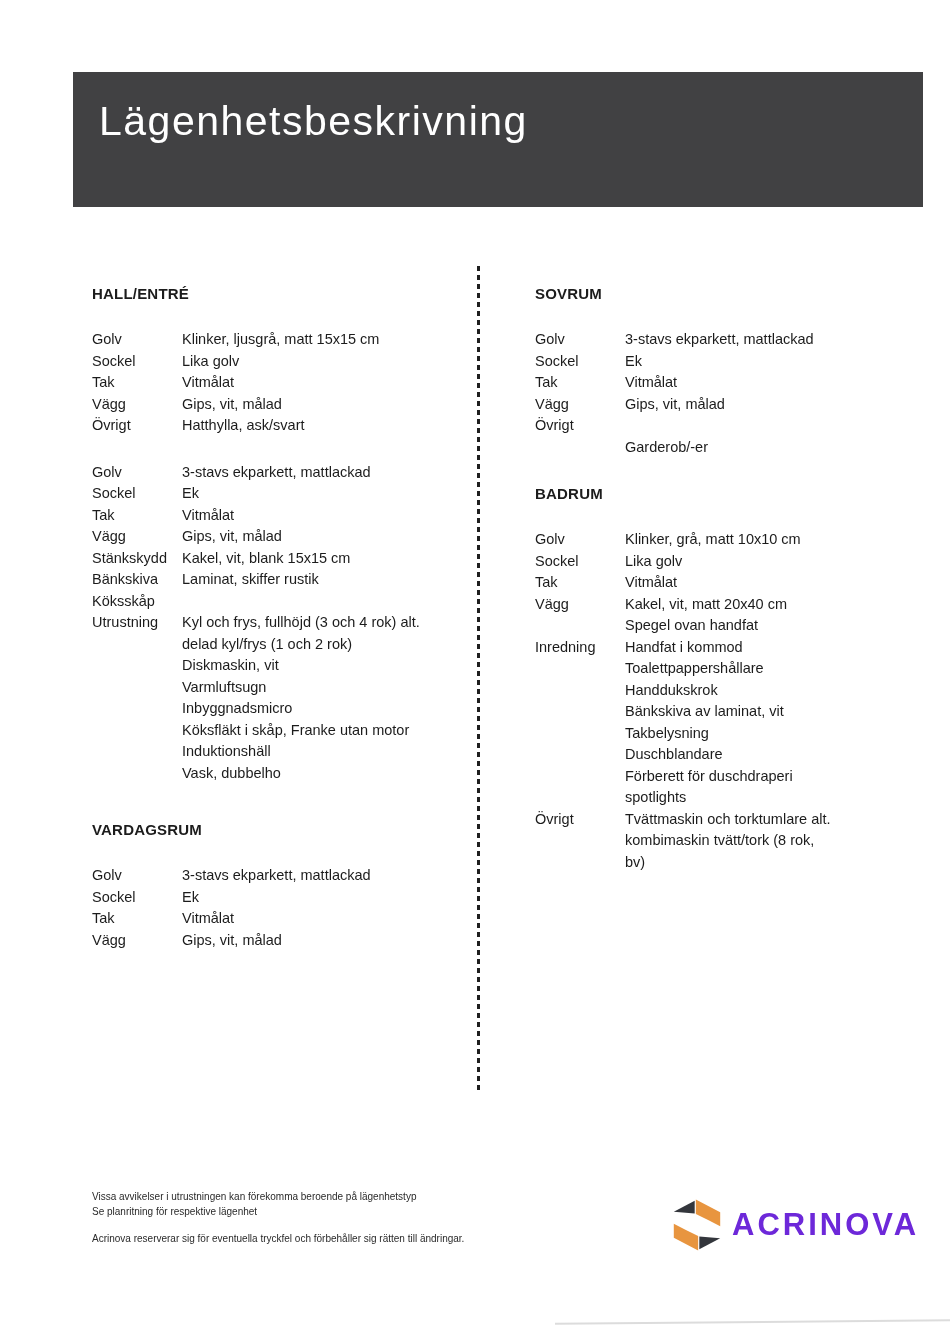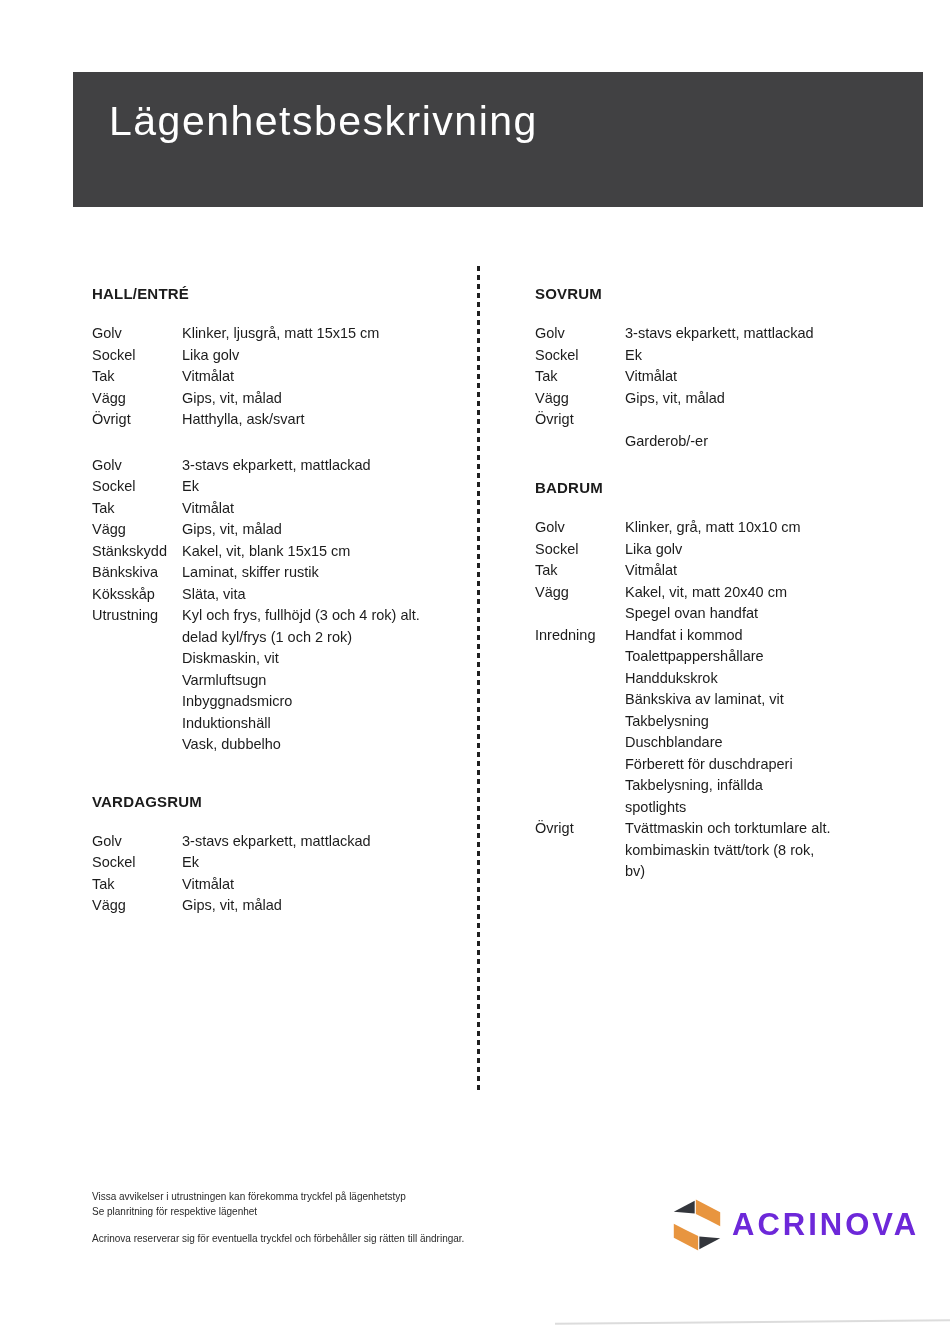--- a/index.html
+++ b/index.html
@@ -18,21 +18,21 @@
 
   
   .banner {
     position: absolute;
     left: 73px; top: 72px;
     width: 850px; height: 135px;
     background: #414143;
   }
   .banner h1 {
     margin: 0;
-    padding: 26px 0 0 36px;
+    padding: 26px 0 0 26px;
     font-size: 41px;
     font-weight: 300;
     letter-spacing: 1.5px;
     color: #ffffff;
   }
 
   
   .col { position: absolute; top: 284px; }
   .col-left  { left: 92px;  width: 378px; }
   .col-right { left: 535px; width: 392px; }
@@ -45,21 +45,21 @@
   }
 
   .room-heading {
     margin: 0;
     font-size: 15px;
     font-weight: bold;
     line-height: 20px;
     letter-spacing: 0.2px;
     color: #1c1c1c;
   }
-  .spec-table { margin-top: 19px; }
+  .spec-table { margin-top: 25px; }
   .spec-row { display: flex; }
   .spec-label {
     flex: 0 0 90px;
     width: 90px;
     font-size: 14.5px;
     line-height: 21.5px;
     white-space: nowrap;
   }
   .spec-value {
     flex: 1;
@@ -161,41 +161,44 @@
           <div class="spec-row">
             <span class="spec-label">Stänkskydd</span>
             <span class="spec-value">Kakel, vit, blank 15x15 cm</span>
           </div>
           <div class="spec-row">
             <span class="spec-label">Bänkskiva</span>
             <span class="spec-value">Laminat, skiffer rustik</span>
           </div>
           <div class="spec-row">
             <span class="spec-label">Köksskåp</span>
-            <span class="spec-value">Släta, vita</span>
           </div>
           <div class="spec-row">
             <span class="spec-label">Utrustning</span>
             <span class="spec-value">Kyl och frys, fullhöjd (3 och 4 rok) alt.</span>
           </div>
           <div class="spec-row">
             <span class="spec-label"></span>
             <span class="spec-value">delad kyl/frys (1 och 2 rok)</span>
           </div>
           <div class="spec-row">
             <span class="spec-label"></span>
             <span class="spec-value">Diskmaskin, vit</span>
           </div>
           <div class="spec-row">
             <span class="spec-label"></span>
             <span class="spec-value">Varmluftsugn</span>
           </div>
           <div class="spec-row">
             <span class="spec-label"></span>
             <span class="spec-value">Inbyggnadsmicro</span>
+          </div>
+          <div class="spec-row">
+            <span class="spec-label"></span>
+            <span class="spec-value">Köksfläkt i skåp, Franke utan motor</span>
           </div>
           <div class="spec-row">
             <span class="spec-label"></span>
             <span class="spec-value">Induktionshäll</span>
           </div>
           <div class="spec-row">
             <span class="spec-label"></span>
             <span class="spec-value">Vask, dubbelho</span>
           </div>
         </div>
@@ -301,44 +304,40 @@
           <div class="spec-row">
             <span class="spec-label"></span>
             <span class="spec-value">Duschblandare</span>
           </div>
           <div class="spec-row">
             <span class="spec-label"></span>
             <span class="spec-value">Förberett för duschdraperi</span>
           </div>
           <div class="spec-row">
             <span class="spec-label"></span>
-            <span class="spec-value">Takbelysning, infällda</span>
-          </div>
-          <div class="spec-row">
-            <span class="spec-label"></span>
             <span class="spec-value">spotlights</span>
           </div>
           <div class="spec-row">
             <span class="spec-label">Övrigt</span>
             <span class="spec-value">Tvättmaskin och torktumlare alt.</span>
           </div>
           <div class="spec-row">
             <span class="spec-label"></span>
             <span class="spec-value">kombimaskin tvätt/tork (8 rok,</span>
           </div>
           <div class="spec-row">
             <span class="spec-label"></span>
             <span class="spec-value">bv)</span>
           </div>
         </div>
       </section>
     </div>
 
   <div class="disclaimer">
-    <span class="line1">Vissa avvikelser i utrustningen kan förekomma tryckfel på lägenhetstyp</span><br>
+    <span class="line1">Vissa avvikelser i utrustningen kan förekomma beroende på lägenhetstyp</span><br>
     <span class="line2">Se planritning för respektive lägenhet</span>
     <span class="line3">Acrinova reserverar sig för eventuella tryckfel och förbehåller sig rätten till ändringar.</span>
   </div>
 
   <div class="logo">
     <svg viewBox="0 0 100 100" aria-hidden="true">
       <polygon points="48,6 90,28 90,52 70,42 48,31" fill="#E8953F"></polygon>
       <polygon points="10,27 46,8 46,30" fill="#33363C"></polygon>
       <polygon points="52,94 10,72 10,48 30,58 52,69" fill="#E8953F"></polygon>
       <polygon points="90,73 54,92 54,70" fill="#33363C"></polygon>

